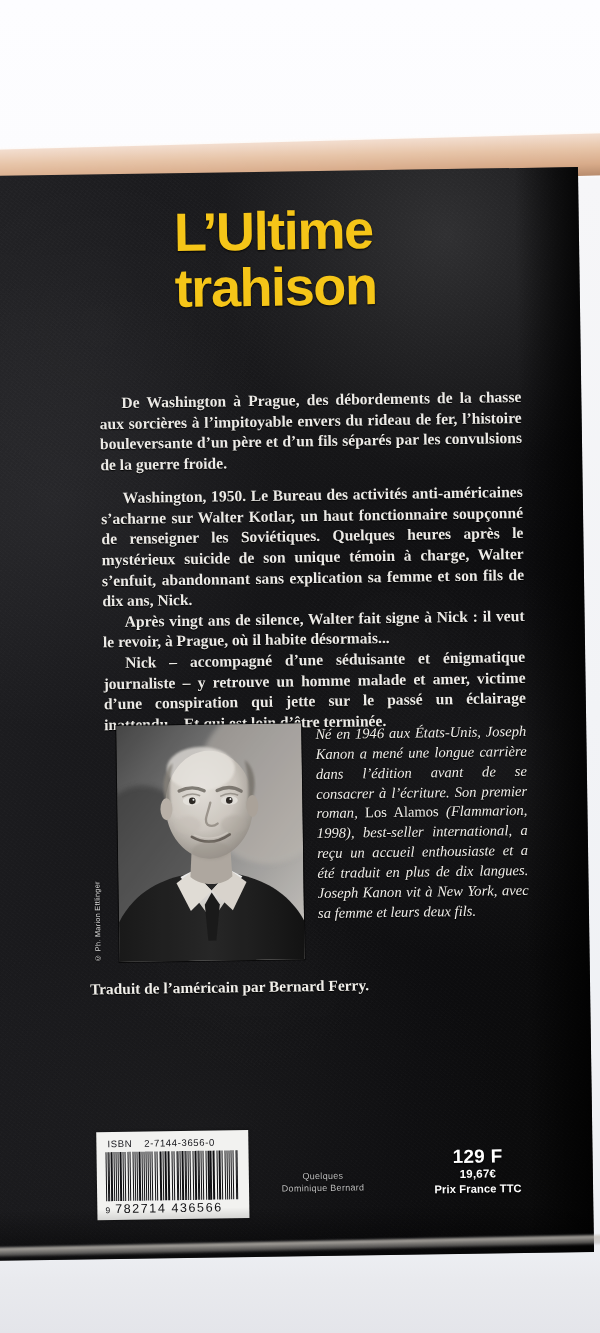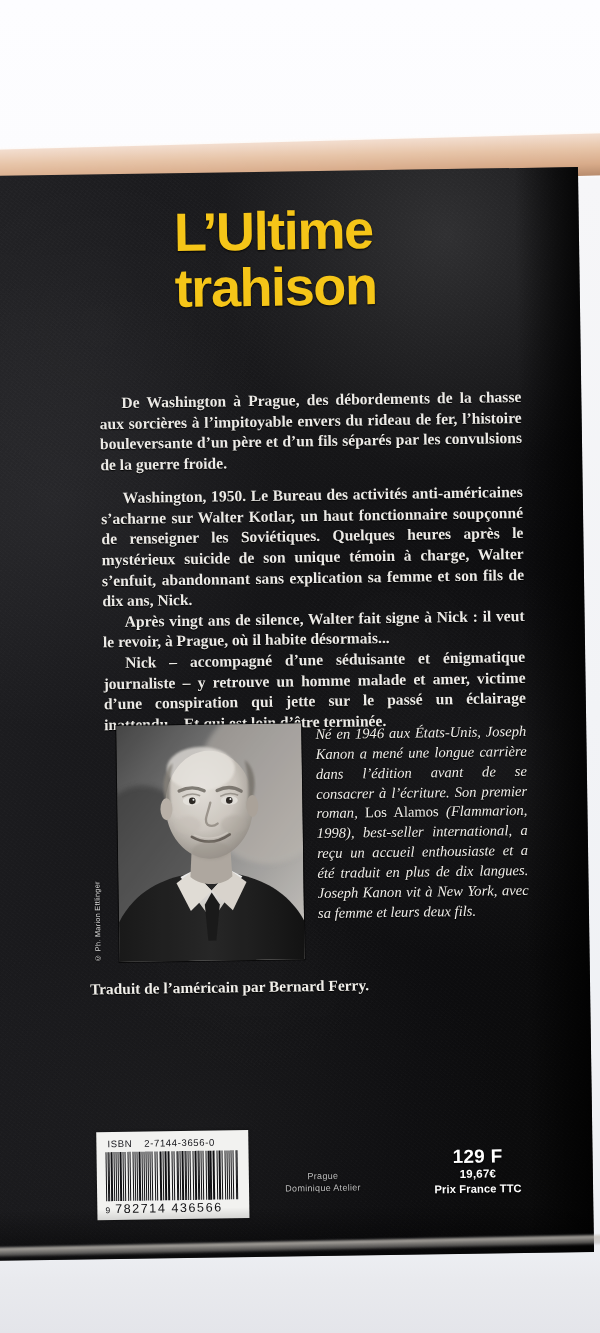--- a/index.html
+++ b/index.html
@@ -477,22 +477,22 @@
             <span style="width: 1px; margin-right: 1.6px;"></span>
           </div>
         <div class="ean-line">
           <span class="lead">9</span>
           <span>782714</span>
           <span>436566</span>
         </div>
       </div>
 
       <div class="publisher">
-        <div>Prague</div>
-        <div>Dominique Atelier</div>
+        <div>Quelques</div>
+        <div>Dominique Bernard</div>
       </div>
 
       <div class="price">
         <div class="p-main">129 F</div>
         <div class="p-eur">19,67€</div>
         <div class="p-lbl">Prix France TTC</div>
       </div>
 
       <div class="cover-right-shade"></div>
       <div class="cover-bottom-shade"></div>

